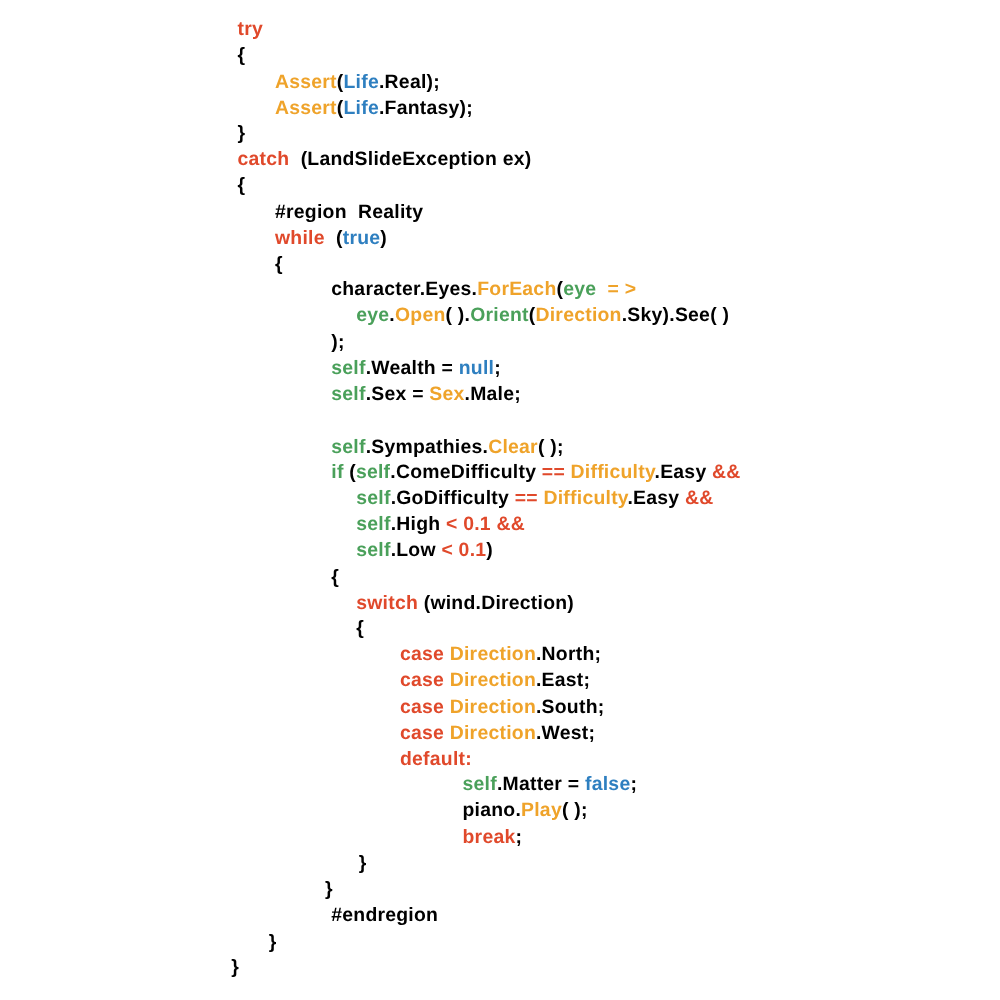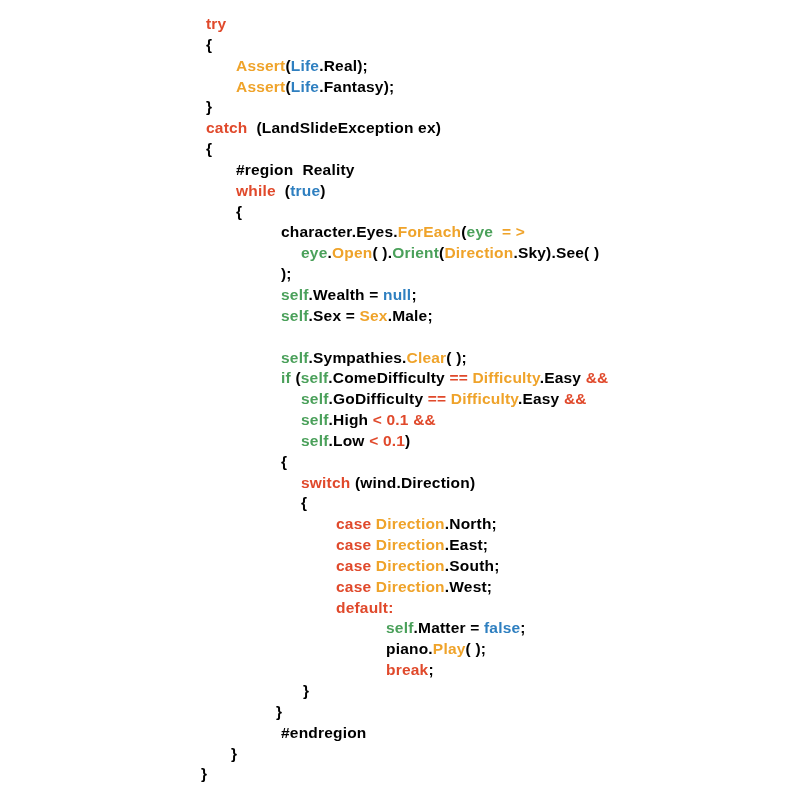--- a/index.html
+++ b/index.html
@@ -23,21 +23,20 @@
     font-family: "Liberation Sans", "DejaVu Sans", sans-serif;
     font-weight: bold;
     font-size: 15.5px;
     line-height: 20.85px;
     letter-spacing: 0.2px;
     white-space: pre;
   }
   .code-line {
     white-space: pre;
     height: 20.85px;
-    margin-left: 16px;
   }
 </style>
 </head>
 <body>
 
 <div class="page">
   <div class="code" id="code"><div class="code-line" style="padding-left: 190px;"><span style="color: rgb(224, 73, 43);">try</span></div><div class="code-line" style="padding-left: 190px;"><span style="color: rgb(0, 0, 0);">{</span></div><div class="code-line" style="padding-left: 220px;"><span style="color: rgb(239, 163, 42);">Assert</span><span style="color: rgb(0, 0, 0);">(</span><span style="color: rgb(46, 127, 192);">Life</span><span style="color: rgb(0, 0, 0);">.Real);</span></div><div class="code-line" style="padding-left: 220px;"><span style="color: rgb(239, 163, 42);">Assert</span><span style="color: rgb(0, 0, 0);">(</span><span style="color: rgb(46, 127, 192);">Life</span><span style="color: rgb(0, 0, 0);">.Fantasy);</span></div><div class="code-line" style="padding-left: 190px;"><span style="color: rgb(0, 0, 0);">}</span></div><div class="code-line" style="padding-left: 190px;"><span style="color: rgb(224, 73, 43);">catch</span><span style="color: rgb(0, 0, 0);">  (LandSlideException ex)</span></div><div class="code-line" style="padding-left: 190px;"><span style="color: rgb(0, 0, 0);">{</span></div><div class="code-line" style="padding-left: 220px;"><span style="color: rgb(0, 0, 0);">#region  Reality</span></div><div class="code-line" style="padding-left: 220px;"><span style="color: rgb(224, 73, 43);">while</span><span style="color: rgb(0, 0, 0);">  (</span><span style="color: rgb(46, 127, 192);">true</span><span style="color: rgb(0, 0, 0);">)</span></div><div class="code-line" style="padding-left: 220px;"><span style="color: rgb(0, 0, 0);">{</span></div><div class="code-line" style="padding-left: 265px;"><span style="color: rgb(0, 0, 0);">character.Eyes.</span><span style="color: rgb(239, 163, 42);">ForEach</span><span style="color: rgb(0, 0, 0);">(</span><span style="color: rgb(74, 160, 90);">eye</span><span style="color: rgb(239, 163, 42);">  = &gt;</span></div><div class="code-line" style="padding-left: 285px;"><span style="color: rgb(74, 160, 90);">eye</span><span style="color: rgb(0, 0, 0);">.</span><span style="color: rgb(239, 163, 42);">Open</span><span style="color: rgb(0, 0, 0);">( ).</span><span style="color: rgb(74, 160, 90);">Orient</span><span style="color: rgb(0, 0, 0);">(</span><span style="color: rgb(239, 163, 42);">Direction</span><span style="color: rgb(0, 0, 0);">.Sky).See( )</span></div><div class="code-line" style="padding-left: 265px;"><span style="color: rgb(0, 0, 0);">);</span></div><div class="code-line" style="padding-left: 265px;"><span style="color: rgb(74, 160, 90);">self</span><span style="color: rgb(0, 0, 0);">.Wealth = </span><span style="color: rgb(46, 127, 192);">null</span><span style="color: rgb(0, 0, 0);">;</span></div><div class="code-line" style="padding-left: 265px;"><span style="color: rgb(74, 160, 90);">self</span><span style="color: rgb(0, 0, 0);">.Sex = </span><span style="color: rgb(239, 163, 42);">Sex</span><span style="color: rgb(0, 0, 0);">.Male;</span></div><div class="code-line" style="padding-left: 265px;">&nbsp;</div><div class="code-line" style="padding-left: 265px;"><span style="color: rgb(74, 160, 90);">self</span><span style="color: rgb(0, 0, 0);">.Sympathies.</span><span style="color: rgb(239, 163, 42);">Clear</span><span style="color: rgb(0, 0, 0);">( );</span></div><div class="code-line" style="padding-left: 265px;"><span style="color: rgb(74, 160, 90);">if</span><span style="color: rgb(0, 0, 0);"> (</span><span style="color: rgb(74, 160, 90);">self</span><span style="color: rgb(0, 0, 0);">.ComeDifficulty </span><span style="color: rgb(224, 73, 43);">== </span><span style="color: rgb(239, 163, 42);">Difficulty</span><span style="color: rgb(0, 0, 0);">.Easy </span><span style="color: rgb(224, 73, 43);">&amp;&amp;</span></div><div class="code-line" style="padding-left: 285px;"><span style="color: rgb(74, 160, 90);">self</span><span style="color: rgb(0, 0, 0);">.GoDifficulty </span><span style="color: rgb(224, 73, 43);">== </span><span style="color: rgb(239, 163, 42);">Difficulty</span><span style="color: rgb(0, 0, 0);">.Easy </span><span style="color: rgb(224, 73, 43);">&amp;&amp;</span></div><div class="code-line" style="padding-left: 285px;"><span style="color: rgb(74, 160, 90);">self</span><span style="color: rgb(0, 0, 0);">.High </span><span style="color: rgb(224, 73, 43);">&lt; 0.1 &amp;&amp;</span></div><div class="code-line" style="padding-left: 285px;"><span style="color: rgb(74, 160, 90);">self</span><span style="color: rgb(0, 0, 0);">.Low </span><span style="color: rgb(224, 73, 43);">&lt; 0.1</span><span style="color: rgb(0, 0, 0);">)</span></div><div class="code-line" style="padding-left: 265px;"><span style="color: rgb(0, 0, 0);">{</span></div><div class="code-line" style="padding-left: 285px;"><span style="color: rgb(224, 73, 43);">switch</span><span style="color: rgb(0, 0, 0);"> (wind.Direction)</span></div><div class="code-line" style="padding-left: 285px;"><span style="color: rgb(0, 0, 0);">{</span></div><div class="code-line" style="padding-left: 320px;"><span style="color: rgb(224, 73, 43);">case </span><span style="color: rgb(239, 163, 42);">Direction</span><span style="color: rgb(0, 0, 0);">.North;</span></div><div class="code-line" style="padding-left: 320px;"><span style="color: rgb(224, 73, 43);">case </span><span style="color: rgb(239, 163, 42);">Direction</span><span style="color: rgb(0, 0, 0);">.East;</span></div><div class="code-line" style="padding-left: 320px;"><span style="color: rgb(224, 73, 43);">case </span><span style="color: rgb(239, 163, 42);">Direction</span><span style="color: rgb(0, 0, 0);">.South;</span></div><div class="code-line" style="padding-left: 320px;"><span style="color: rgb(224, 73, 43);">case </span><span style="color: rgb(239, 163, 42);">Direction</span><span style="color: rgb(0, 0, 0);">.West;</span></div><div class="code-line" style="padding-left: 320px;"><span style="color: rgb(224, 73, 43);">default:</span></div><div class="code-line" style="padding-left: 370px;"><span style="color: rgb(74, 160, 90);">self</span><span style="color: rgb(0, 0, 0);">.Matter = </span><span style="color: rgb(46, 127, 192);">false</span><span style="color: rgb(0, 0, 0);">;</span></div><div class="code-line" style="padding-left: 370px;"><span style="color: rgb(0, 0, 0);">piano.</span><span style="color: rgb(239, 163, 42);">Play</span><span style="color: rgb(0, 0, 0);">( );</span></div><div class="code-line" style="padding-left: 370px;"><span style="color: rgb(224, 73, 43);">break</span><span style="color: rgb(0, 0, 0);">;</span></div><div class="code-line" style="padding-left: 287px;"><span style="color: rgb(0, 0, 0);">}</span></div><div class="code-line" style="padding-left: 260px;"><span style="color: rgb(0, 0, 0);">}</span></div><div class="code-line" style="padding-left: 265px;"><span style="color: rgb(0, 0, 0);">#endregion</span></div><div class="code-line" style="padding-left: 215px;"><span style="color: rgb(0, 0, 0);">}</span></div><div class="code-line" style="padding-left: 185px;"><span style="color: rgb(0, 0, 0);">}</span></div></div>
 </div>
 
 </body></html>

